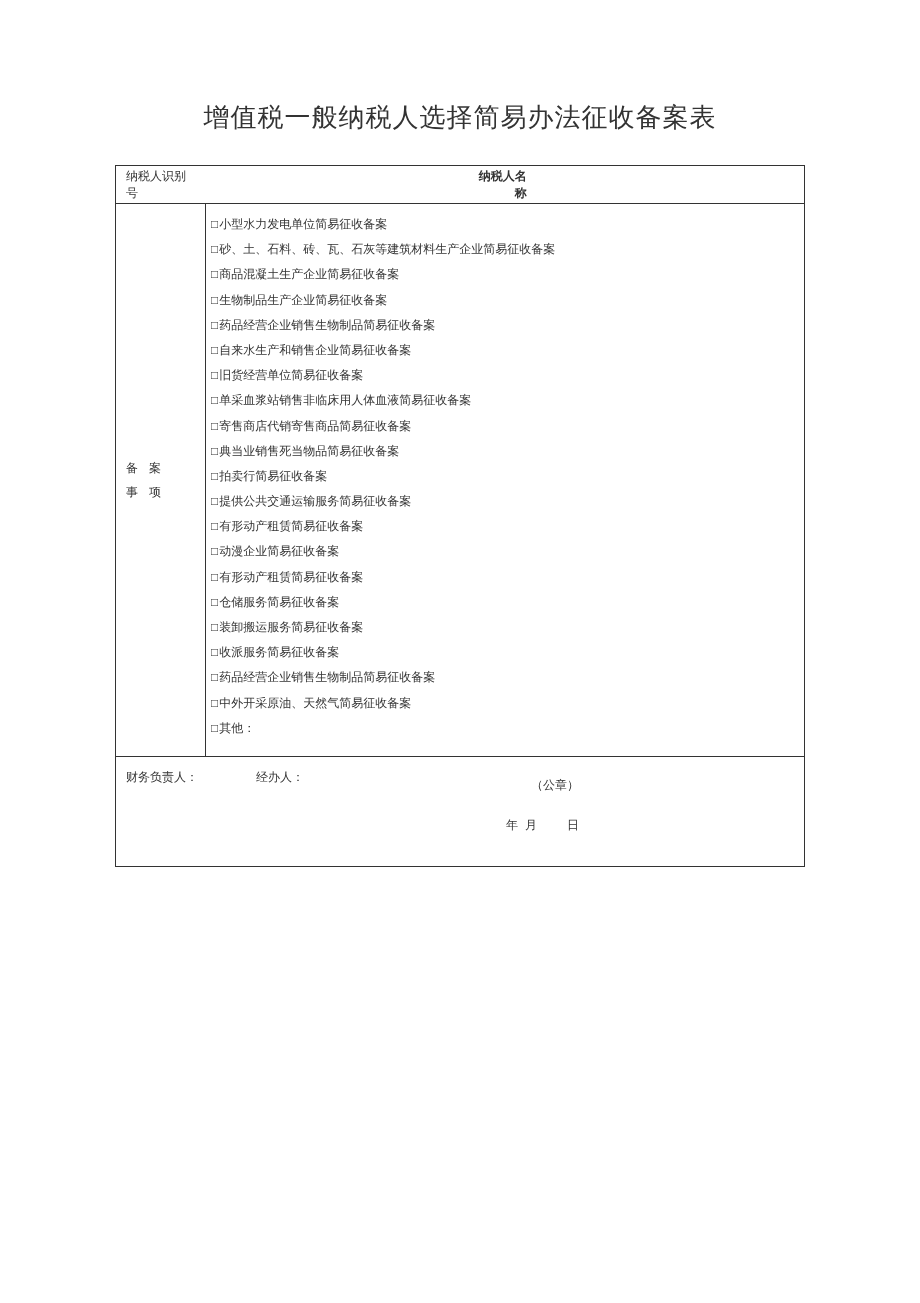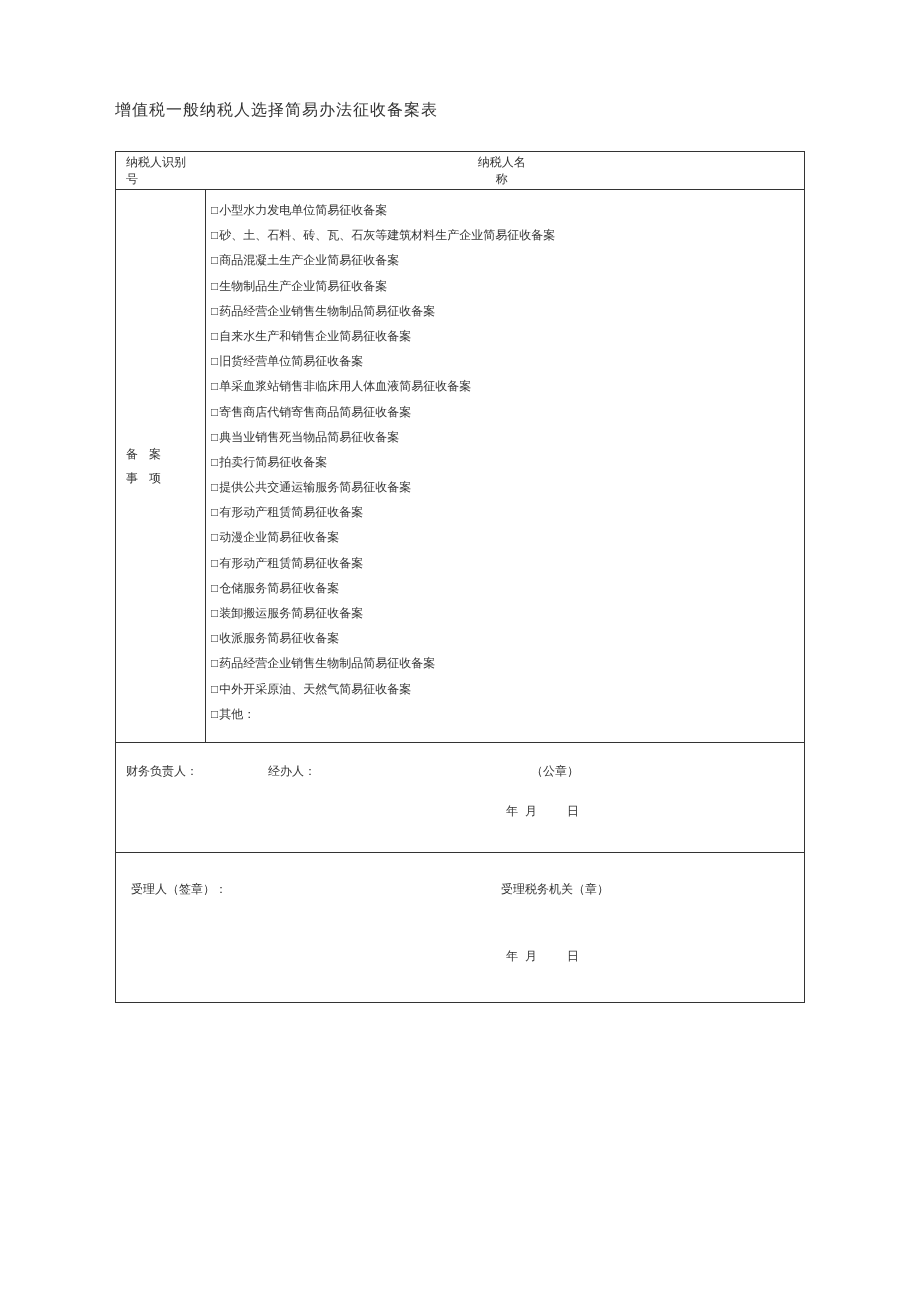--- a/index.html
+++ b/index.html
@@ -8,22 +8,22 @@
       box-sizing: border-box;
     }
     body {
       font-family: "SimSun", "宋体", serif;
       background: #ffffff;
       width: 920px;
       padding: 100px 115px 60px 115px;
       color: #333;
     }
     .title {
-      text-align: left;
-      font-size: 16px;
+      text-align: center;
+      font-size: 26px;
       font-weight: normal;
       margin-bottom: 30px;
       letter-spacing: 1px;
       color: #333;
     }
     .form-table {
       width: 100%;
       border-collapse: collapse;
       font-size: 12px;
     }
@@ -40,21 +40,22 @@
       border-right: none !important;
     }
     .id-value {
       border-left: none !important;
       border-right: none !important;
     }
     .name-label {
       width: 70px;
       border-left: none !important;
       border-right: none !important;
-      text-align: center;
+      text-align: right;
+      font-weight: bold;
     }
     .name-value {
       border-left: none !important;
     }
     .category-label {
       width: 60px;
       letter-spacing: 4px;
       line-height: 2;
       vertical-align: middle;
     }
@@ -71,21 +72,21 @@
       margin-right: 1px;
     }
     .attachment-cell {
       height: 140px;
       vertical-align: top !important;
       padding: 12px 10px !important;
     }
     .finance-cell {
       height: 110px;
       vertical-align: top !important;
-      padding: 20px 10px !important;
+      padding: 12px 10px !important;
       position: relative;
     }
     .finance-row {
       display: flex;
       font-size: 12px;
     }
     .finance-item {
       margin-right: 40px;
     }
     .stamp-label {
@@ -161,27 +162,20 @@
       <span class="check-item"><span class="checkbox-mark">□</span><span>收派服务简易征收备案</span></span>
       <span class="check-item"><span class="checkbox-mark">□</span><span>药品经营企业销售生物制品简易征收备案</span></span>
       <span class="check-item"><span class="checkbox-mark">□</span><span>中外开采原油、天然气简易征收备案</span></span>
       <span class="check-item"><span class="checkbox-mark">□</span><span>其他：</span></span>
     </td>
   </tr>
   <tr>
     <td class="finance-cell" colspan="4">
       <div class="finance-row">
         <span class="finance-item">财务负责人：</span>
-        <span class="finance-item" style="margin-left:30px;">经办人：</span>
+        <span class="finance-item" style="margin-left:18px;">经办人：</span>
       </div>
       <span class="stamp-label">（公章）</span>
       <span class="date-label">年 月　　日</span>
-    </td>
-  </tr>
-  <tr>
-    <td class="acceptor-cell" colspan="4">
-      <span class="acceptor-left">受理人（签章）：</span>
-      <span class="acceptor-right">受理税务机关（章）</span>
-      <span class="acceptor-date">年 月　　日</span>
     </td>
   </tr>
 </tbody>
   </table>
 
 </body></html>

